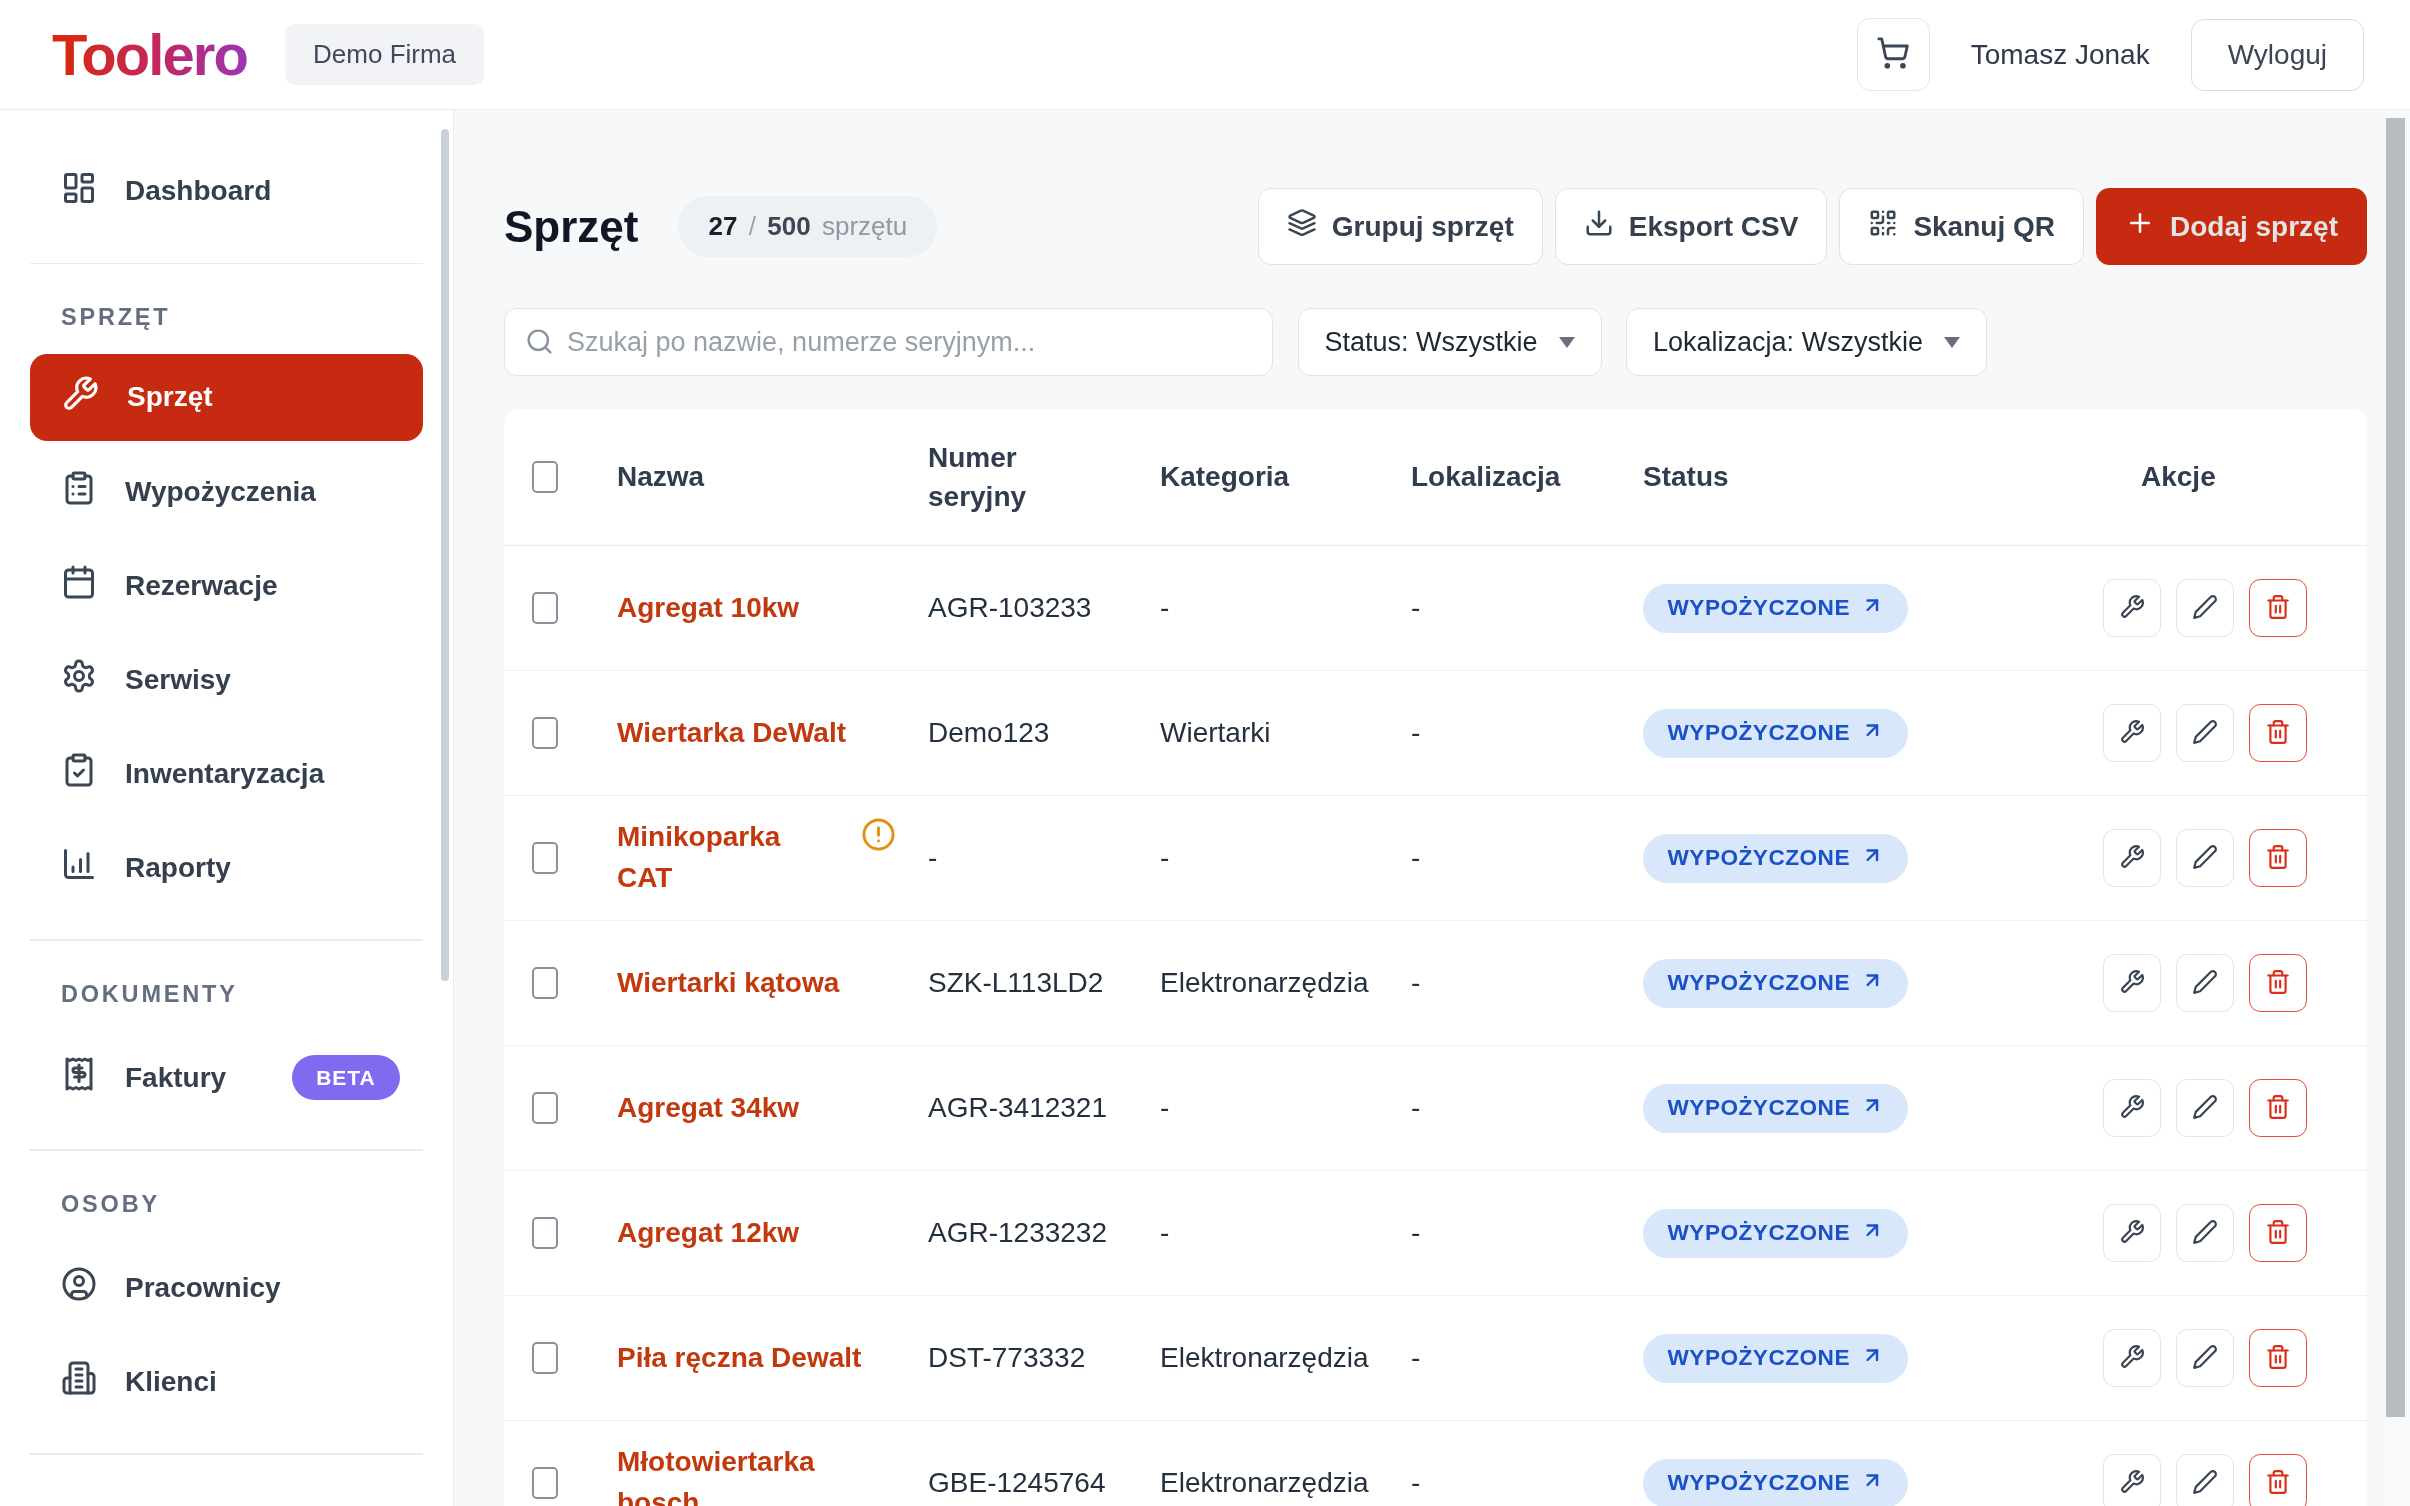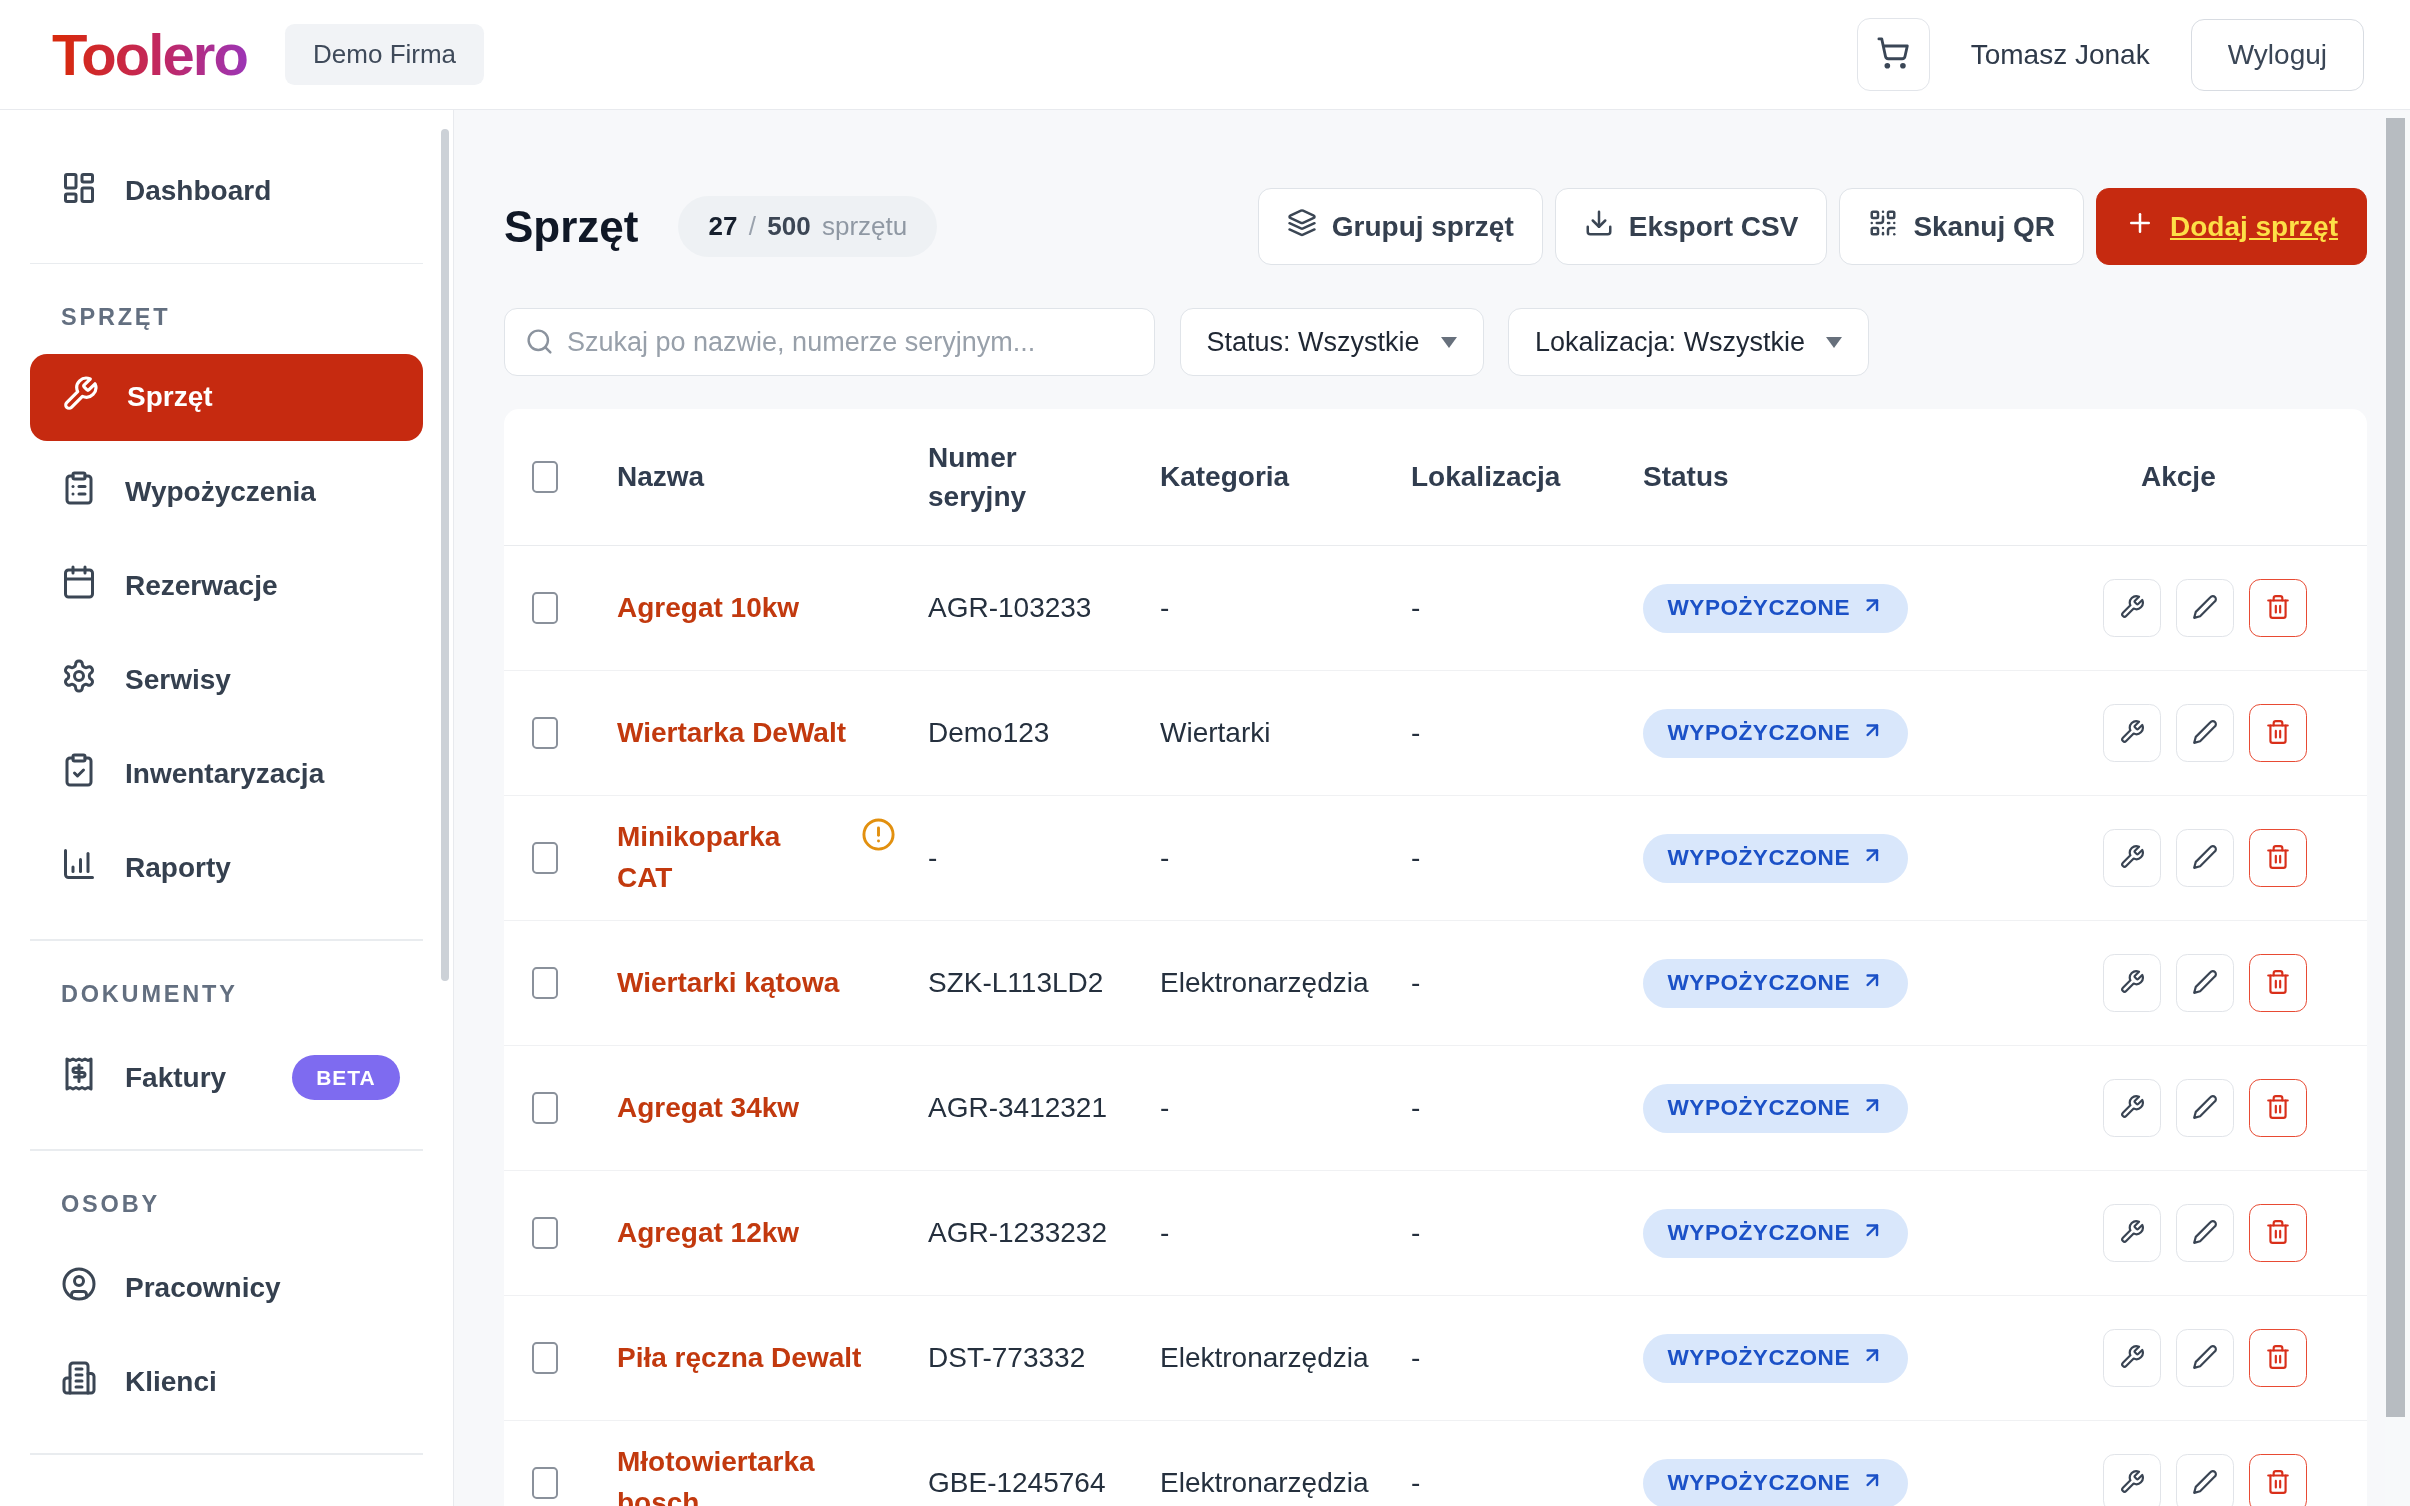--- a/index.html
+++ b/index.html
@@ -48,25 +48,25 @@
     border-radius: 32px; padding: 15px 30px; font-size: 26px; margin-left: 40px; }
   .count-cur { color: #17202e; font-weight: 700; }
   .count-sep { color: #9aa2ad; }
   .count-total { color: #3c4654; font-weight: 600; }
   .count-unit { color: #8f98a3; }
   .head-actions { margin-left: auto; display: flex; gap: 12px; }
   .btn { display: inline-flex; align-items: center; gap: 15px; height: 77px; padding: 0 28px;
     background: #fff; border: 1.9px solid #dfe3e8; border-radius: 13px; font-size: 28px; font-weight: 600;
     color: #35404f; cursor: pointer; font-family: inherit; }
   .btn svg { width: 30px; height: 30px; stroke: #3b4654; }
-  .btn.primary { background: #c62a10; border-color: #c62a10; color: #fde047; text-decoration: underline; }
+  .btn.primary { background: #c62a10; border-color: #c62a10; color: #e5e5e5; }
   .btn.primary svg { stroke: #fff; }
 
   .filters { display: flex; gap: 24.5px; margin-top: 43px; }
-  .search-box { position: relative; width: 651px; height: 68px; }
+  .search-box { position: relative; width: 769px; height: 68px; }
   .search-box svg { position: absolute; left: 21px; top: 19px; width: 29px; height: 29px; stroke: #8b939e; }
   .search-box input { width: 100%; height: 100%; border: 1.9px solid #e0e4e9; border-radius: 13px;
     padding: 0 19px 0 62px; font-size: 27px; color: #1f2733; outline: none; background: #fff; font-family: inherit; }
   .search-box input::placeholder { color: #98a0aa; }
   .dropdown { display: inline-flex; align-items: center; gap: 21px; height: 68px; padding: 0 26px;
     background: #fff; border: 1.9px solid #e0e4e9; border-radius: 13px; font-size: 27px; color: #1f2733;
     cursor: pointer; }
   .dropdown:first-of-type { margin-left: 0; }
   .dd-caret { width: 0; height: 0; border-left: 8.5px solid transparent; border-right: 8.5px solid transparent;
     border-top: 11.3px solid #67707c; }

